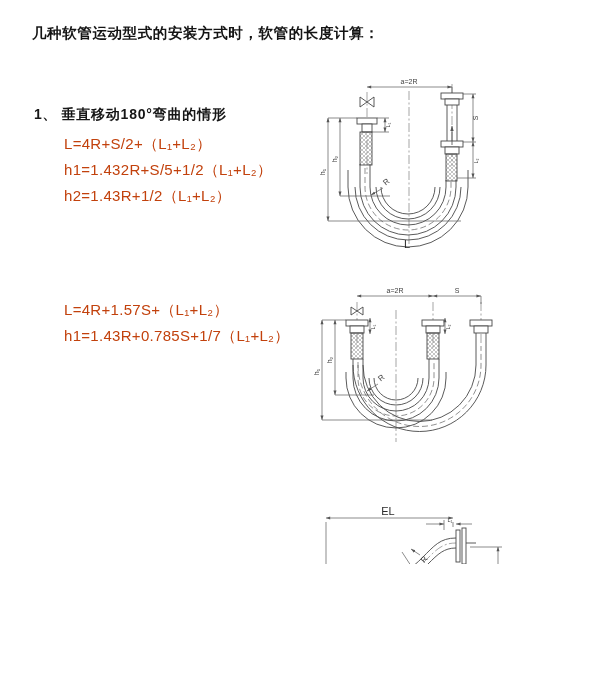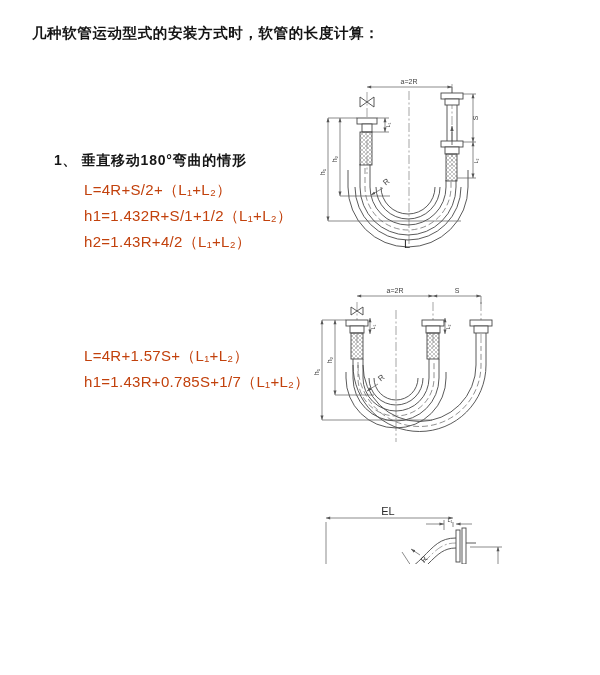--- a/index.html
+++ b/index.html
@@ -1,20 +1,20 @@
 <!DOCTYPE html>
 <html><head>
 <meta charset="utf-8">
 <style>
   html,body{margin:0;padding:0;background:#fff;}
   .page{position:relative;width:600px;height:564px;background:#ffffff;overflow:hidden;
         font-family:"Liberation Sans","DejaVu Sans",sans-serif;color:#1c1c1c;}
   .title{position:absolute;left:32px;top:24px;font-size:14.5px;font-weight:bold;
          letter-spacing:0.6px;color:#141414;}
-  .sec{position:absolute;left:54px;margin-top:46px;}
+  .sec{position:absolute;left:34px;}
   .sec-heading{font-size:14px;font-weight:bold;letter-spacing:0.8px;color:#161616;margin-bottom:12px;}
   .sec-heading .num{margin-right:4px;}
   .formula{font-size:15px;letter-spacing:0.3px;color:#c2410c;margin:0 0 11px 30px;line-height:15px;}
   #sec1{top:106px;} #sec2{top:302px;} #sec3{top:518px;}
   svg{position:absolute;overflow:visible;}
   #d1{left:318px;top:66px;} #d2{left:312px;top:280px;} #d3{left:298px;top:502px;}
   svg text{font-family:"Liberation Sans","DejaVu Sans",sans-serif;fill:#3d3d3d;}
   .dimtxt{font-size:7px;} .dimtxt-sm{font-size:5.5px;} .biglab{font-size:11px;fill:#2a2a2a;}
   .rlab{font-size:8px;}
 </style>
@@ -23,22 +23,22 @@
 
 <div class="page">
 
   <div class="title">几种软管运动型式的安装方式时，软管的长度计算：</div>
 
   <div class="sec" id="sec1">
     <div class="sec-heading">
       <span class="num">1、</span><span>垂直移动180°弯曲的情形</span>
     </div>
     <div class="formula">L=4R+S/2+（L₁+L₂）</div>
-    <div class="formula">h1=1.432R+S/1+1/2（L₁+L₂）</div>
-    <div class="formula">h2=1.43R+4/2（L₁+L₂）</div>
+    <div class="formula">h1=1.432R+S/5+1/2（L₁+L₂）</div>
+    <div class="formula">h2=1.43R+1/2（L₁+L₂）</div>
   </div>
 
   <div class="sec" id="sec2">
     <div class="formula">L=4R+1.57S+（L₁+L₂）</div>
     <div class="formula">h1=1.43R+0.785S+1/7（L₁+L₂）</div>
   </div>
 
 
   <svg id="d1" width="272" height="194" viewBox="0 0 272 194">
     <defs>

